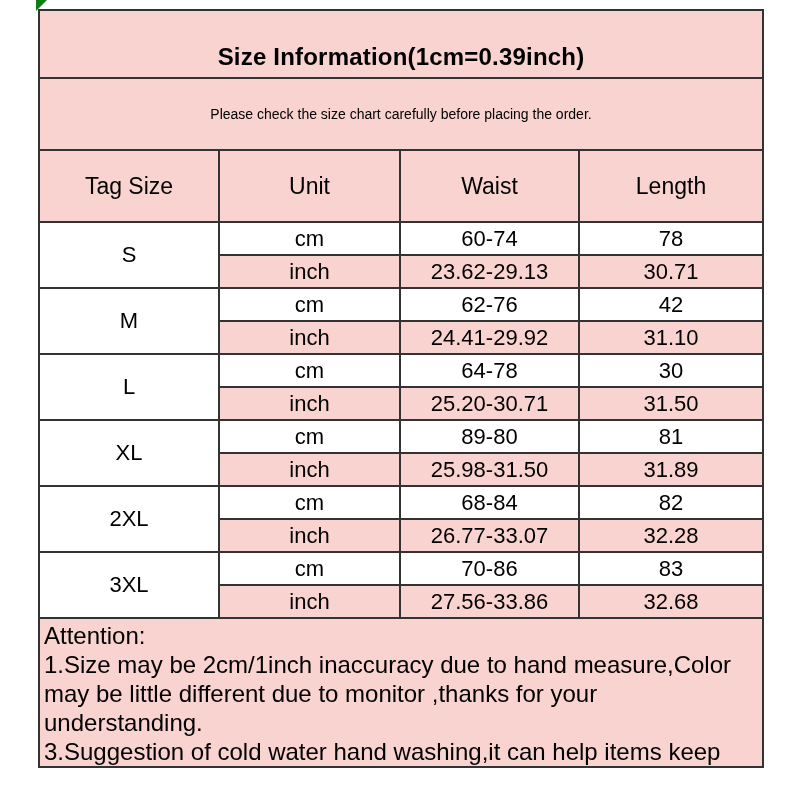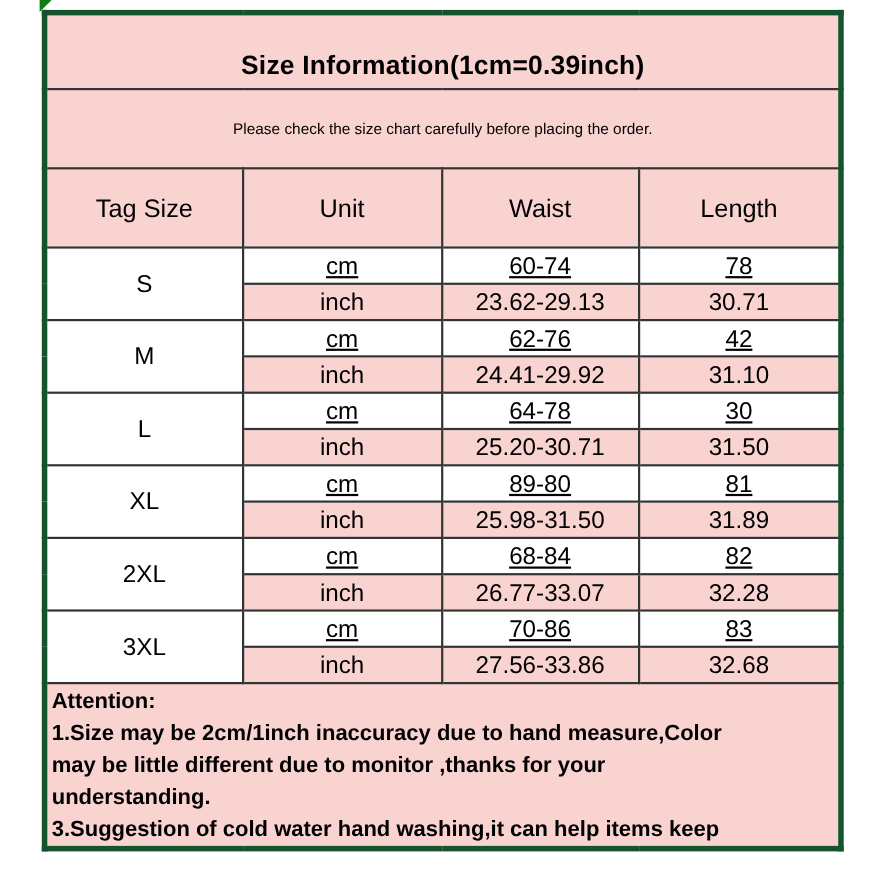--- a/index.html
+++ b/index.html
@@ -26,32 +26,32 @@
     border-right: 11px solid transparent;
     z-index: 5;
   }
   table.size-table {
     position: absolute;
     left: 38px;
     top: 9px;
     width: 724px;
     border-collapse: collapse;
     table-layout: fixed;
-    border: 5px solid #14532d;
+    border: 1px solid #14532d;
   }
   table.size-table td,
   table.size-table th {
     border: 2px solid #333333;
     text-align: center;
     vertical-align: middle;
     padding: 0;
     overflow: hidden;
   }
   .pink { background: #f9d3d0; }
-  .white { background: #ffffff; text-decoration: underline; }
+  .white { background: #ffffff; }
 
   .title-cell {
     height: 60px;
     font-size: 24px;
     font-weight: bold;
     vertical-align: bottom !important;
     padding-bottom: 6px !important;
     letter-spacing: 0.2px;
   }
   .subtitle-cell {
@@ -71,24 +71,24 @@
   }
   .data-row td {
     height: 31px;
     font-size: 22px;
     font-weight: normal;
   }
   .attention-cell {
     height: 142px;
     text-align: left !important;
     vertical-align: top !important;
-    font-size: 20px;
+    font-size: 24px;
     line-height: 29px;
     padding: 2px 6px 0 4px !important;
-    font-weight: bold;
+    font-weight: normal;
   }
   .attention-cell div { white-space: nowrap; }
 </style>
 </head>
 <body>
 
 <div class="canvas">
 
   <div class="green-corner"></div>
 

